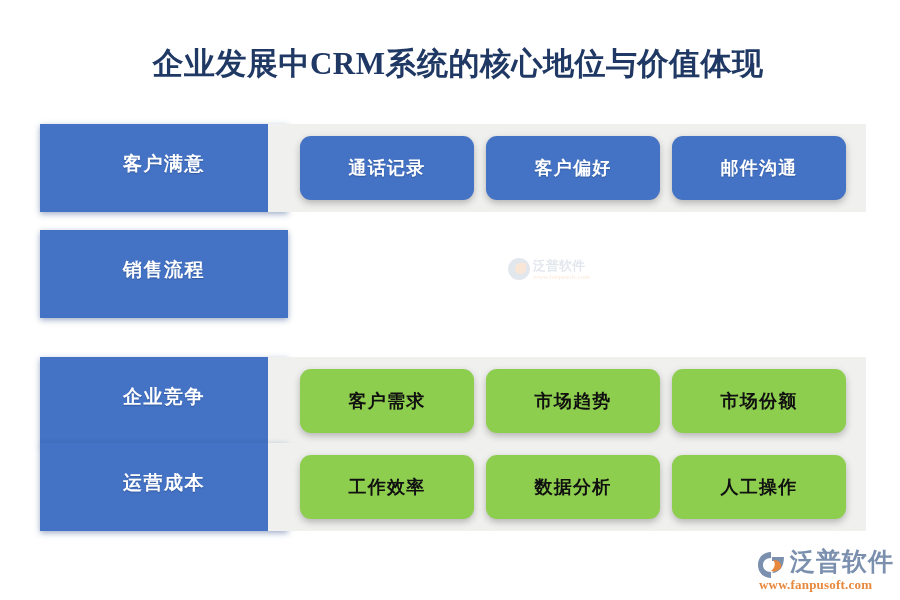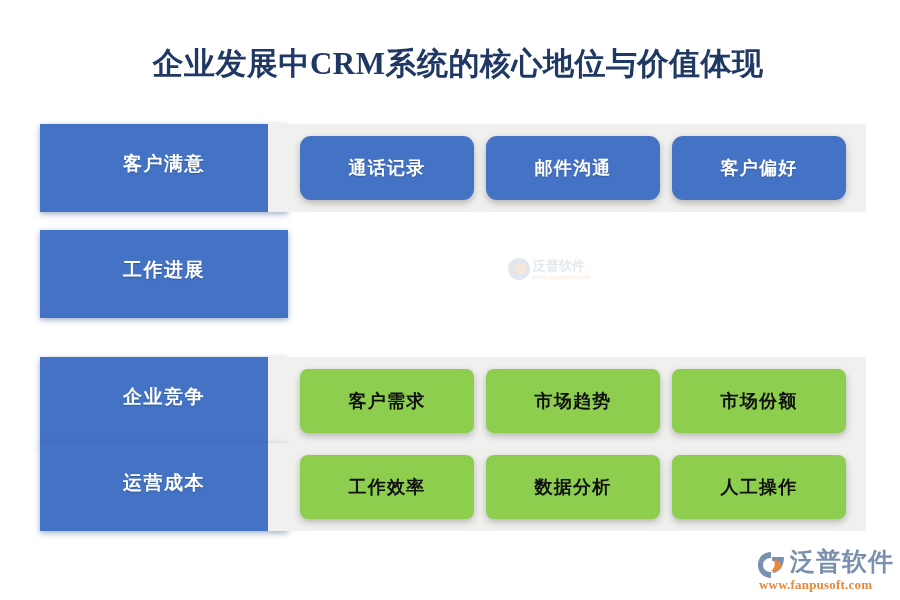--- a/index.html
+++ b/index.html
@@ -113,21 +113,20 @@
     align-items: center;
     justify-content: center;
     box-shadow: 0 3px 7px rgba(60, 60, 60, 0.33);
     box-sizing: border-box;
   }
   .chip.blue {
     background: #4472C4;
   }
   .chip.green {
     background: #8ECE4F;
-    border-radius: 8px;
   }
   .chip .chip-label {
     font-size: 18px;
     font-weight: bold;
     letter-spacing: 1.2px;
     line-height: 1;
   }
   .chip.blue .chip-label {
     color: #ffffff;
     text-shadow: 0 1px 1px rgba(20, 45, 95, 0.35);
@@ -234,32 +233,32 @@
     <div class="row r0">
       <div class="cat-card">
         <span class="cat-label">客户满意</span>
       </div>
       <div class="band">
         <div class="chips">
           <div class="chip blue">
             <span class="chip-label">通话记录</span>
           </div>
           <div class="chip blue">
+            <span class="chip-label">客户偏好</span>
+          </div>
+          <div class="chip blue">
             <span class="chip-label">邮件沟通</span>
-          </div>
-          <div class="chip blue">
-            <span class="chip-label">客户偏好</span>
           </div>
         </div>
       </div>
     </div>
 
     <div class="row r1">
       <div class="cat-card">
-        <span class="cat-label">工作进展</span>
+        <span class="cat-label">销售流程</span>
       </div>
     </div>
 
     <div class="row r2">
       <div class="cat-card">
         <span class="cat-label">企业竞争</span>
       </div>
       <div class="band">
         <div class="chips">
           <div class="chip green">

